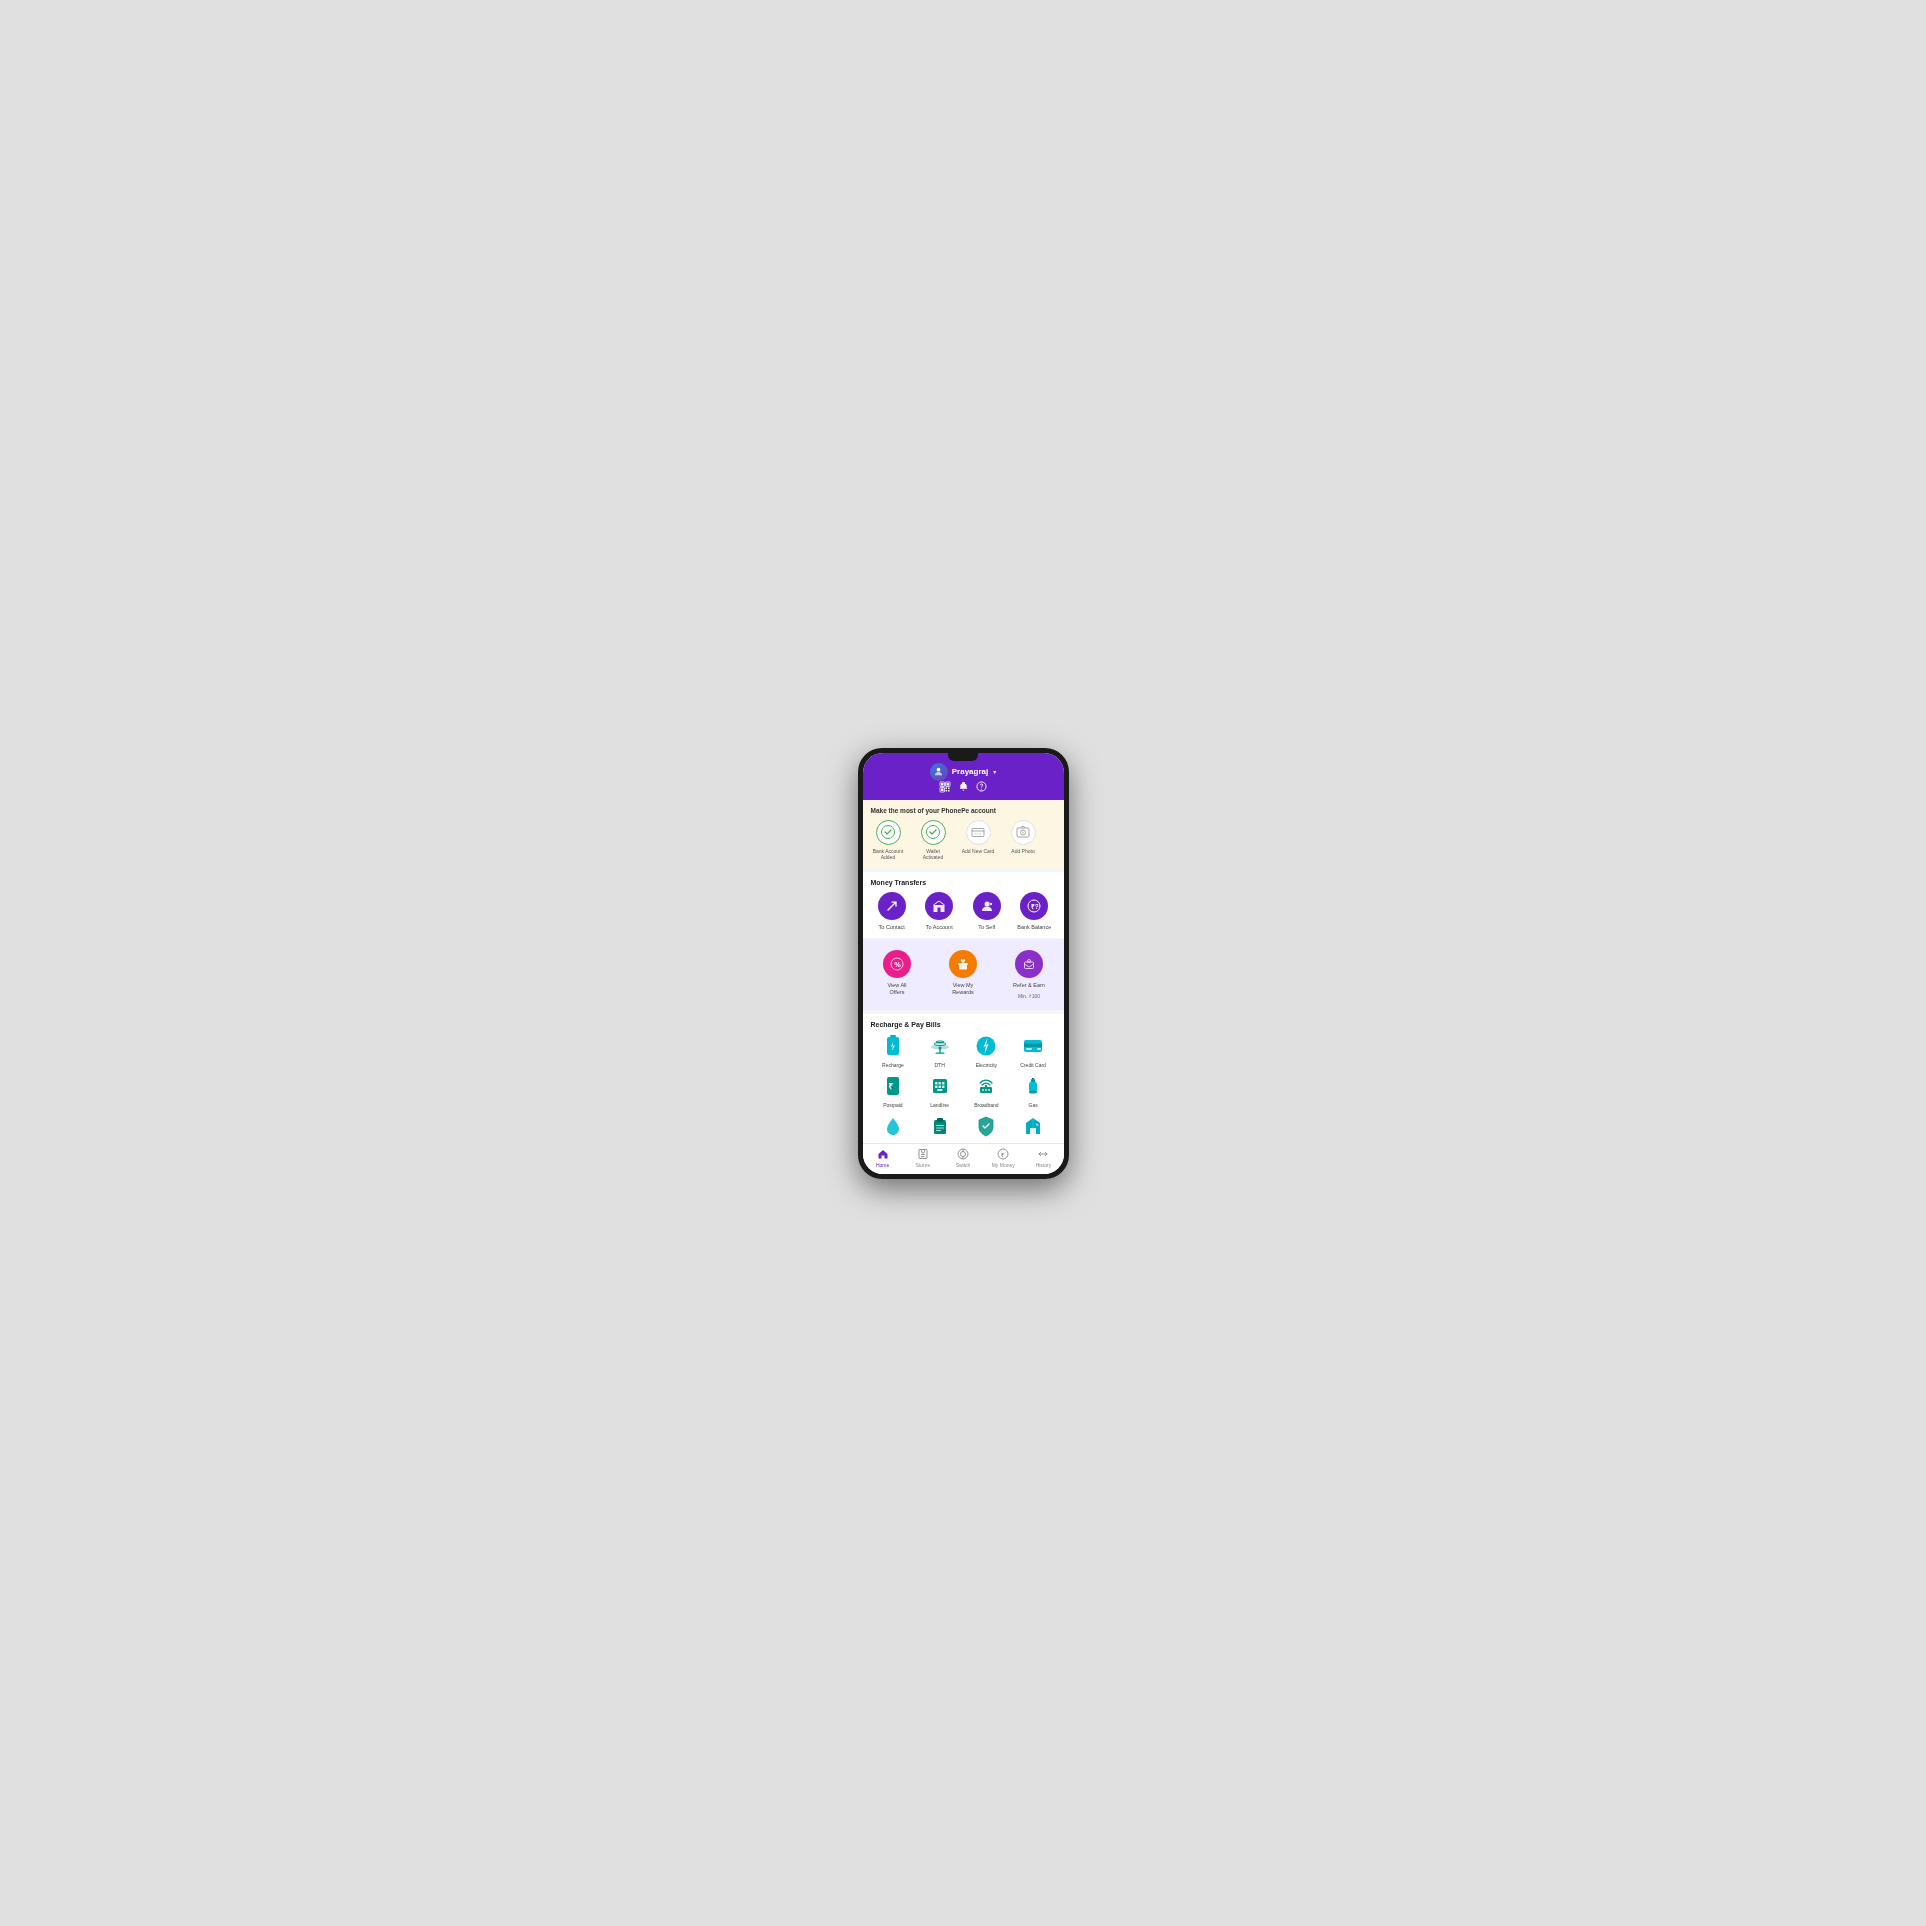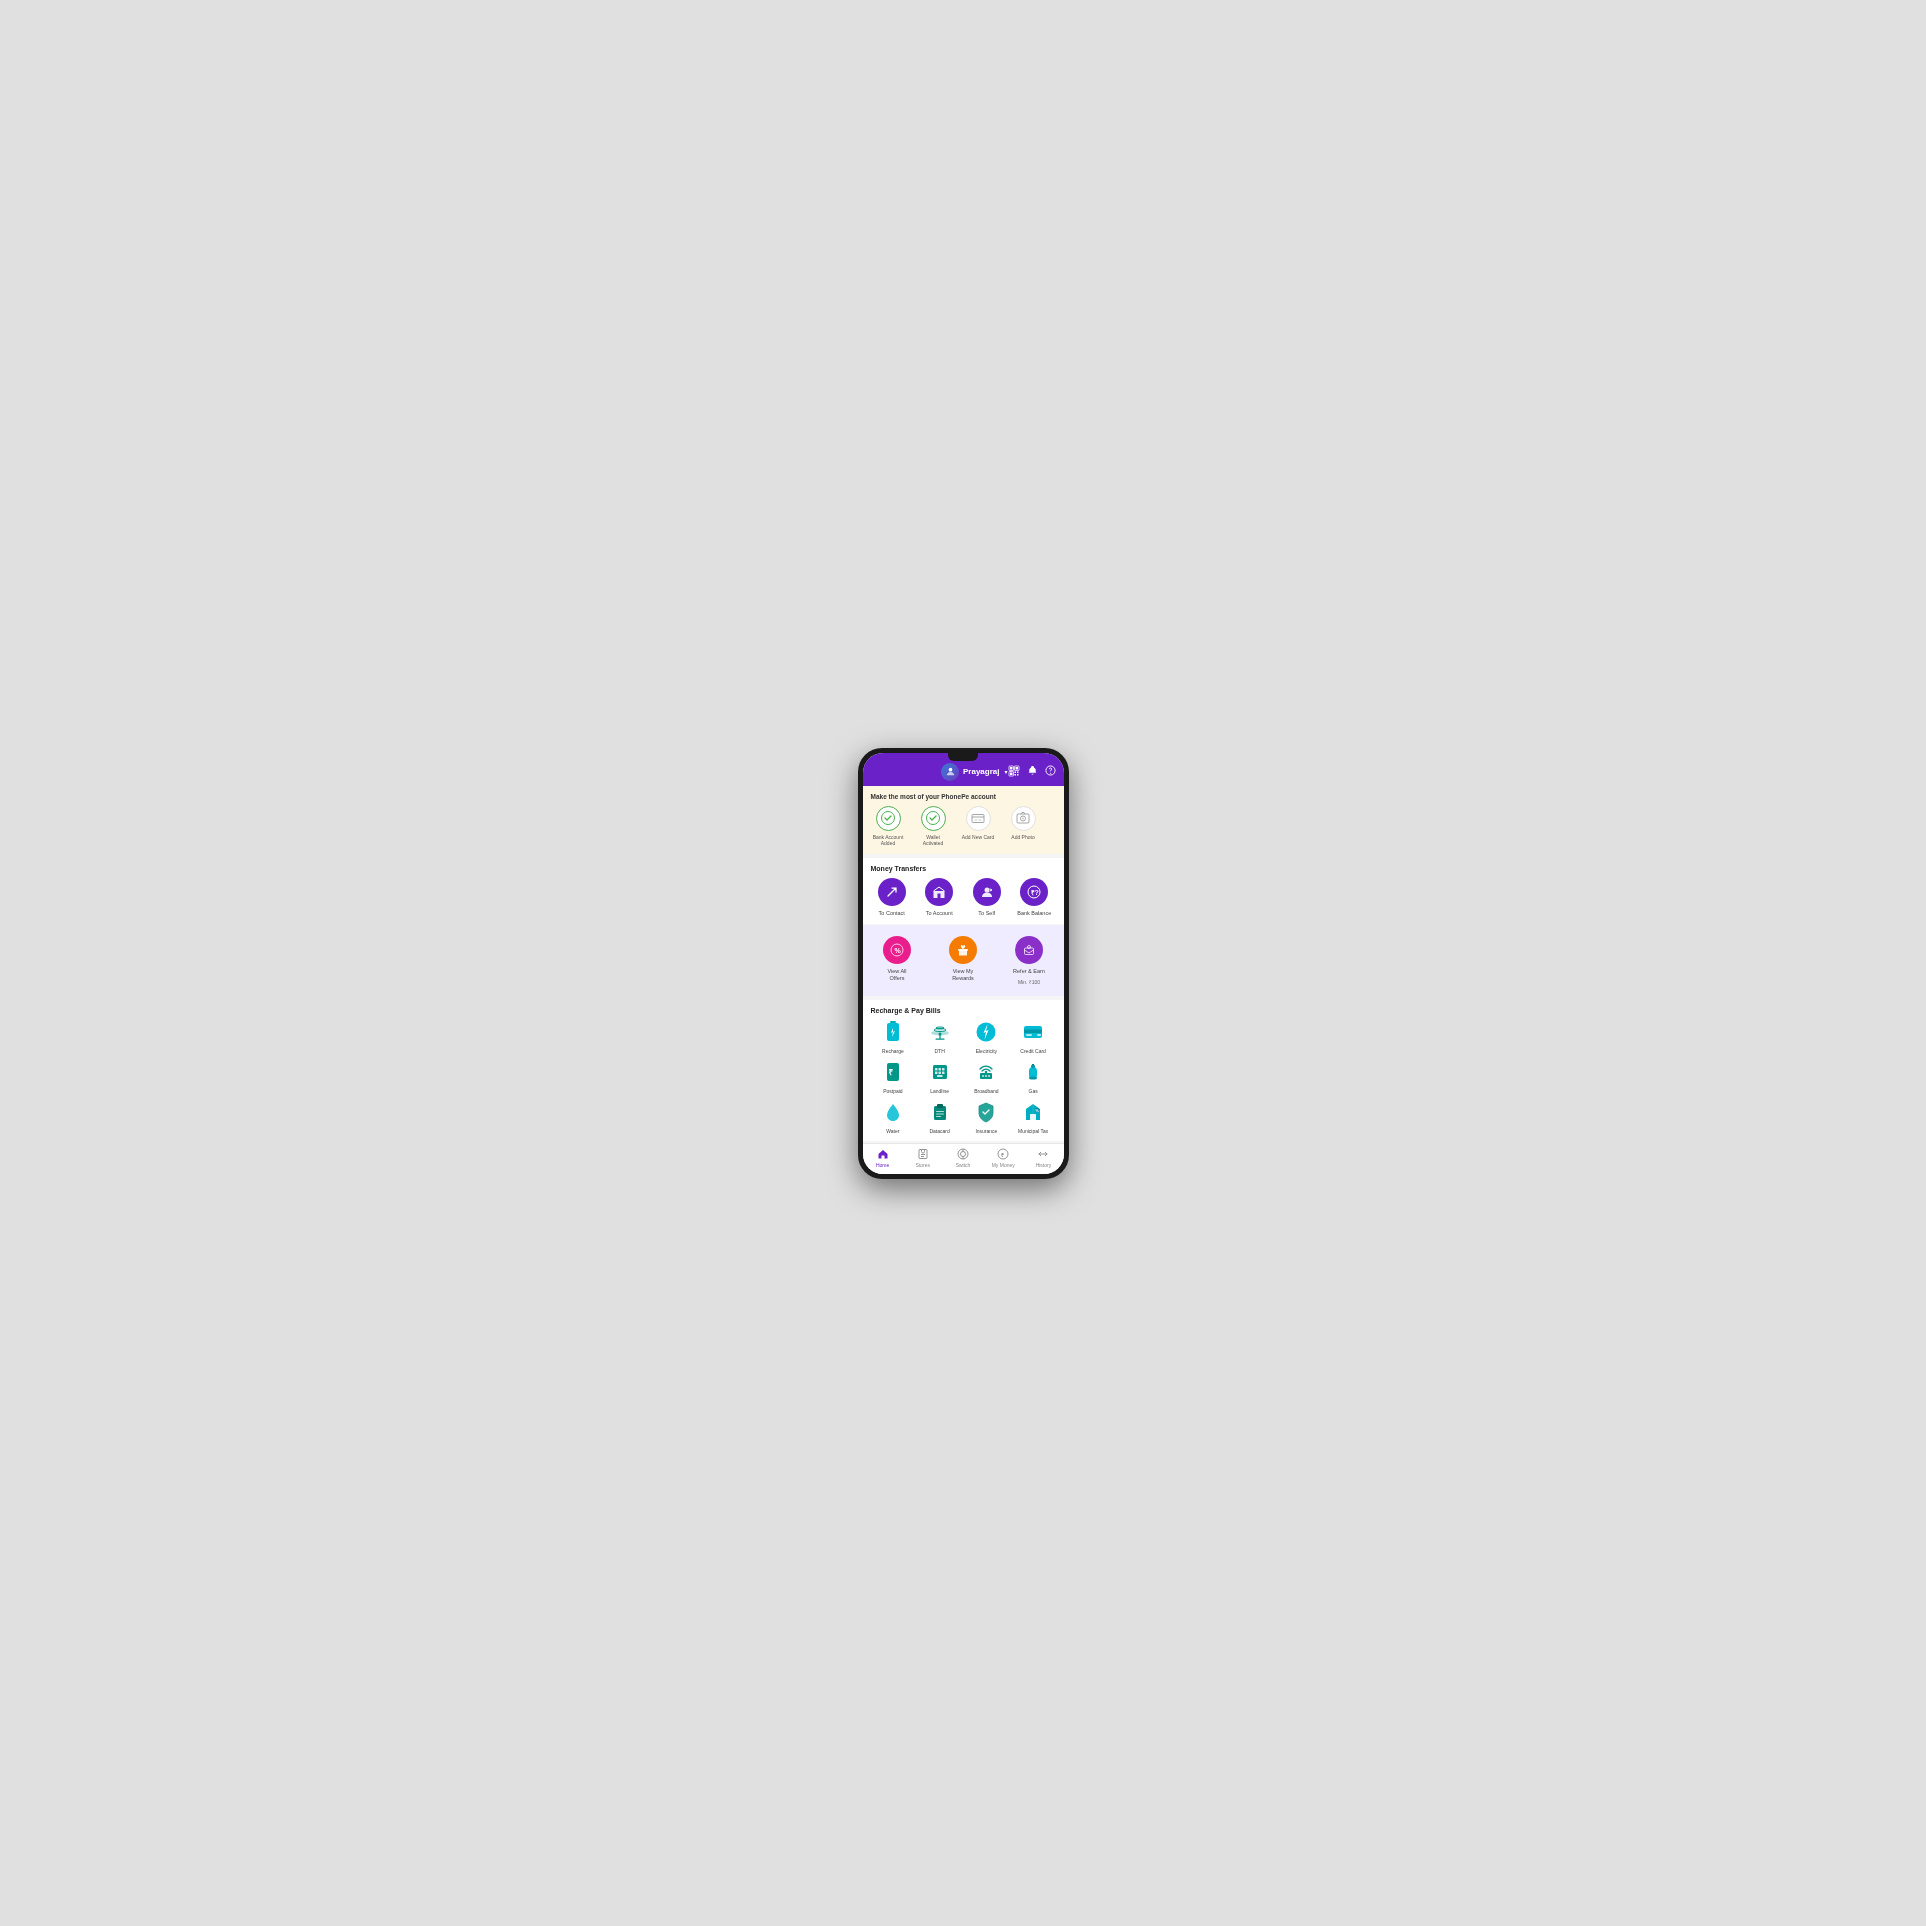--- a/index.html
+++ b/index.html
@@ -41,22 +41,23 @@
       background: #1a1a1a;
       border-radius: 0 0 6px 6px;
       z-index: 100;
     }
     
     .top-bar {
       background: #6b21c8;
       padding: 5px 8px 5px 8px;
       display: flex;
       align-items: center;
-      justify-content: flex-end;
+      justify-content: space-between;
       padding-top: 10px;
+      flex-direction: column;
     }
     .top-bar-left {
       display: flex;
       align-items: center;
       gap: 4px;
     }
     .avatar {
       width: 18px;
       height: 18px;
       border-radius: 50%;

